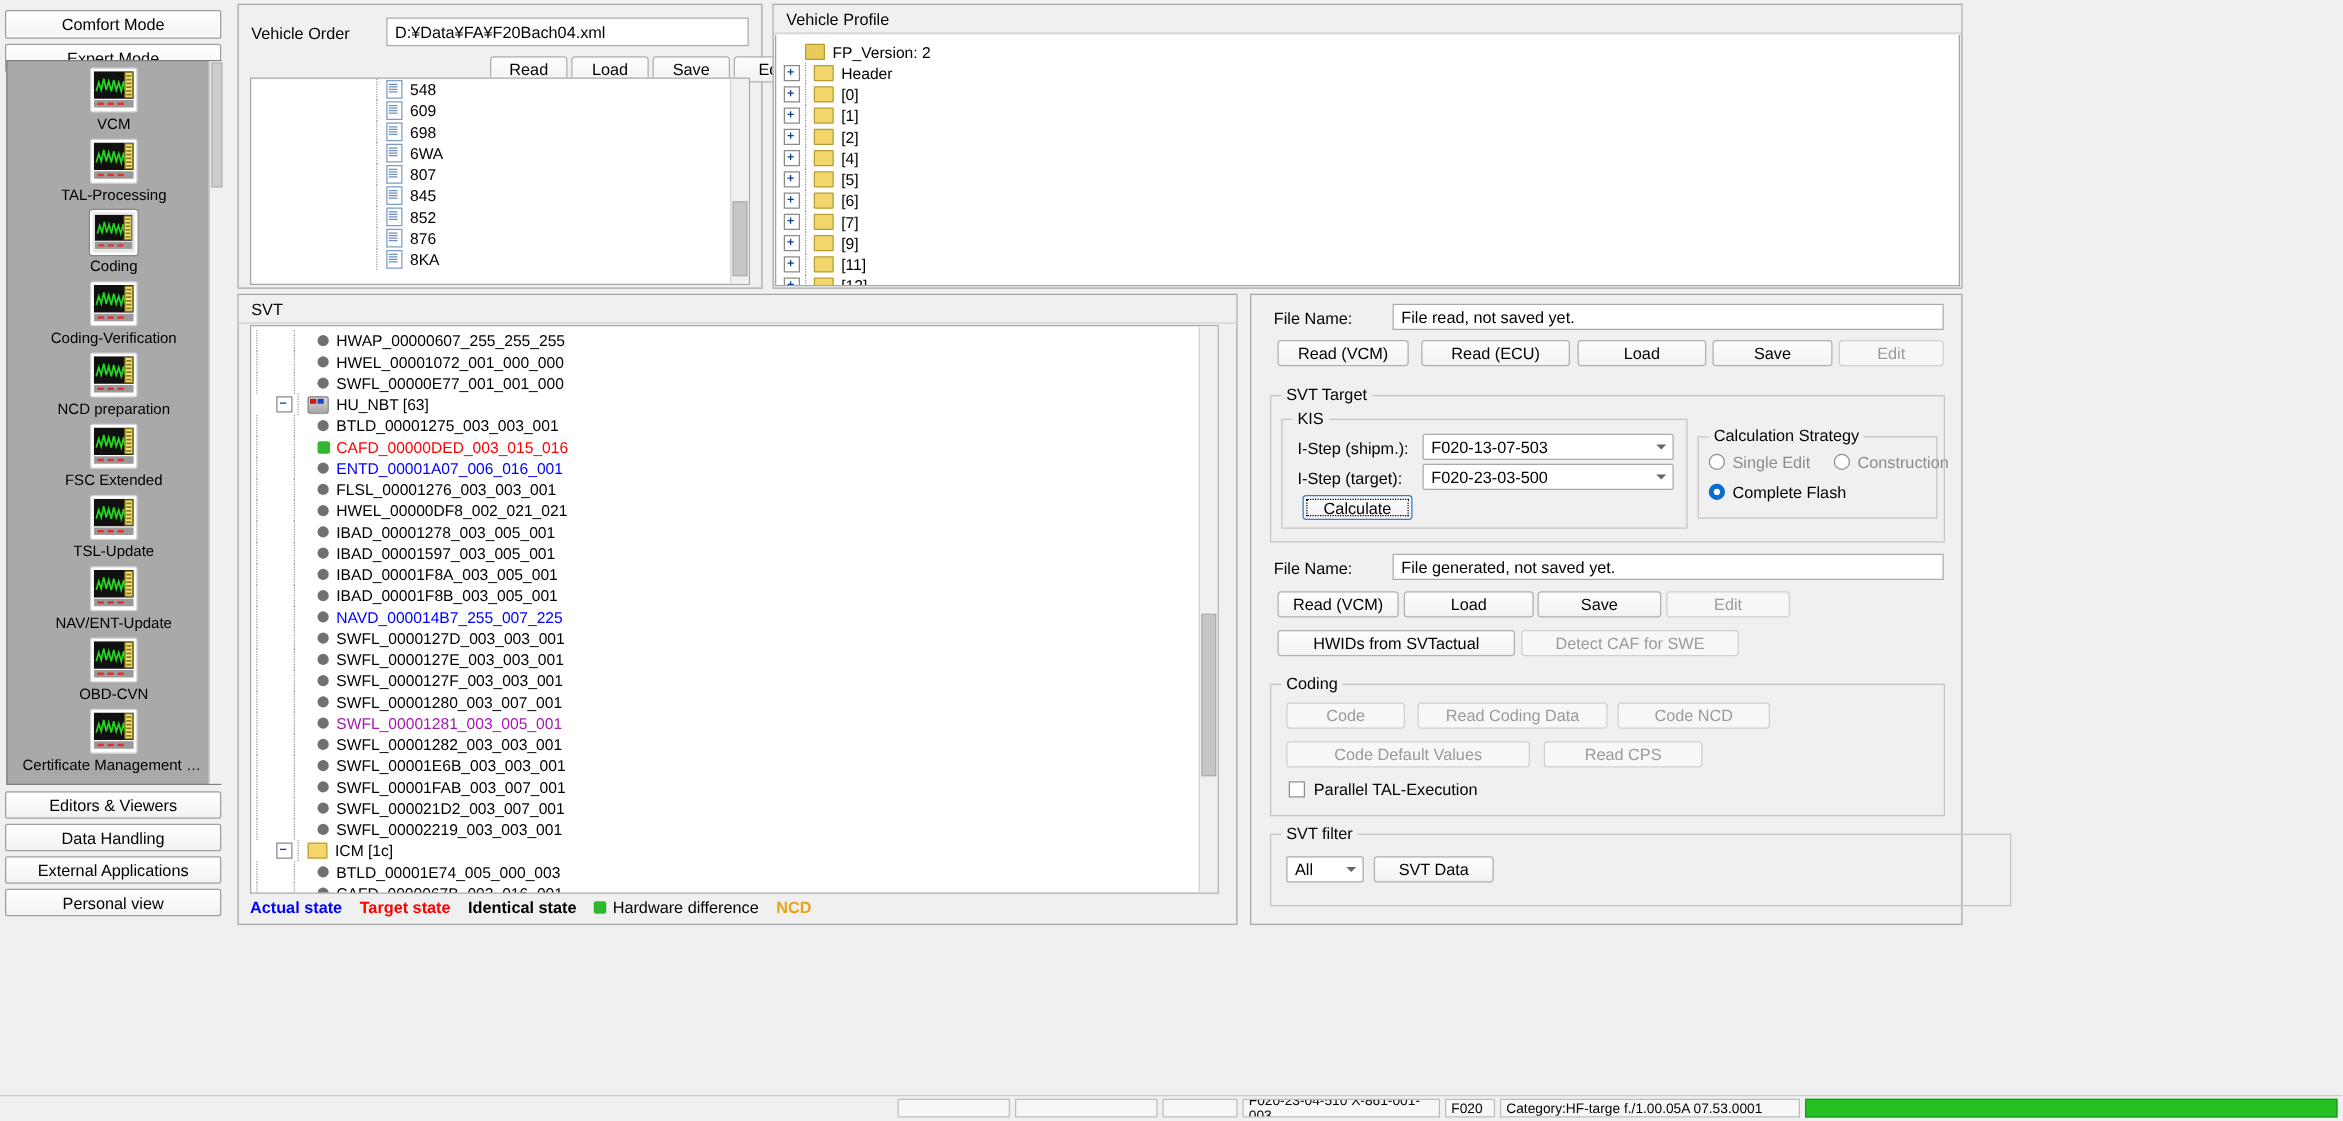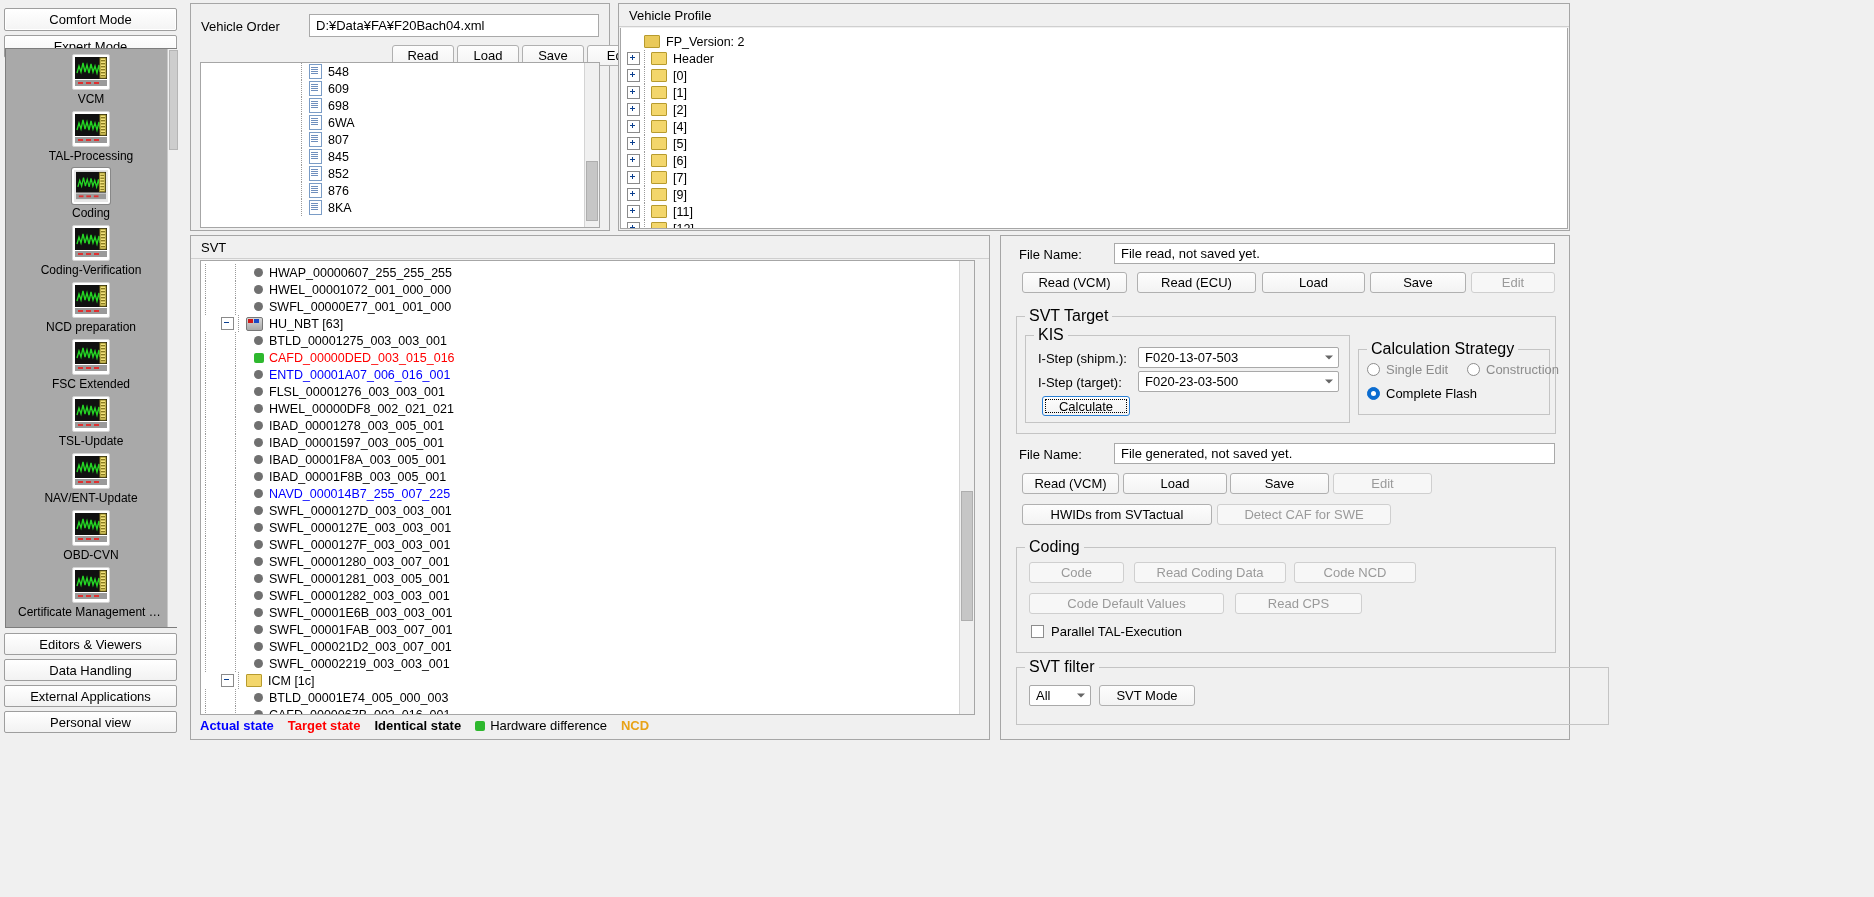--- a/index.html
+++ b/index.html
@@ -36,21 +36,21 @@
   }
   .treebox{
     position:absolute;background:#fff;border:1px solid #a6a6a6;
     box-sizing:border-box;overflow:hidden;
   }
   .group{
     position:absolute;border:1px solid #c4c4c4;box-sizing:border-box;
   }
   .group>.glab{
     position:absolute;top:-8px;left:8px;background:#f0f0f0;
-    padding:0 4px;font-size:16px;line-height:14px;
+    padding:0 4px;font-size:13px;line-height:14px;
   }
 
   
   .sidebar{position:absolute;left:0;top:0;width:183px;height:897px;background:#f0f0f0;}
   .modebtn{
     position:absolute;left:4px;width:173px;height:23px;
     background:linear-gradient(#ffffff,#f4f4f4);
     border:1px solid #9e9e9e;border-radius:2px;
     box-shadow:inset 0 0 0 1px #fff;
     display:flex;align-items:center;justify-content:center;font-size:13px;
@@ -689,21 +689,21 @@
         <div class="trow">
           <span style="width:29px;flex:0 0 auto;border-left:1px dotted #9a9a9a;height:17px;"></span>
           <span class="guide" style="width:14px;margin-right:4px;"></span>
           <span class="tdot"></span>
           <span style="color: rgb(0, 0, 0);">SWFL_00001280_003_007_001</span>
         </div>
         <div class="trow">
           <span style="width:29px;flex:0 0 auto;border-left:1px dotted #9a9a9a;height:17px;"></span>
           <span class="guide" style="width:14px;margin-right:4px;"></span>
           <span class="tdot"></span>
-          <span style="color: #000000;">SWFL_00001281_003_005_001</span>
+          <span style="color: #a21caf;">SWFL_00001281_003_005_001</span>
         </div>
         <div class="trow">
           <span style="width:29px;flex:0 0 auto;border-left:1px dotted #9a9a9a;height:17px;"></span>
           <span class="guide" style="width:14px;margin-right:4px;"></span>
           <span class="tdot"></span>
           <span style="color: rgb(0, 0, 0);">SWFL_00001282_003_003_001</span>
         </div>
         <div class="trow">
           <span style="width:29px;flex:0 0 auto;border-left:1px dotted #9a9a9a;height:17px;"></span>
           <span class="guide" style="width:14px;margin-right:4px;"></span>
@@ -888,19 +888,28 @@
 
     <div class="group" style="left:15px;top:431px;width:593px;height:58px;">
       <div class="glab">SVT filter</div>
       <div class="selwrap" style="left:12px;top:17px;width:62px;height:21px;">
         <select class="sel" style="width:62px;height:21px;">
           <option>All</option>
         </select>
         <div class="selarrow"></div>
       </div>
       <div class="btn" style="position:absolute;left:82px;top:17px;width:96px;height:21px;">
-        <span>SVT Mode</span>
+        <span>SVT Data</span>
       </div>
     </div>
   </div>
 
+  <div class="statusbar">
+    <div class="sbcell" style="left:718px;top:2px;width:90px;"></div>
+    <div class="sbcell" style="left:812px;top:2px;width:114px;"></div>
+    <div class="sbcell" style="left:930px;top:2px;width:60px;"></div>
+    <div class="sbcell" style="left:994px;top:2px;width:158px;">F020-23-04-510 X-861-001-003</div>
+    <div class="sbcell" style="left:1156px;top:2px;width:40px;">F020</div>
+    <div class="sbcell" style="left:1200px;top:2px;width:240px;">Category:HF-targe f./1.00.05A 07.53.0001</div>
+    <div class="sbcell green" style="left:1444px;top:2px;width:426px;"></div>
+  </div>
 
 </div>
 
 </body></html>

